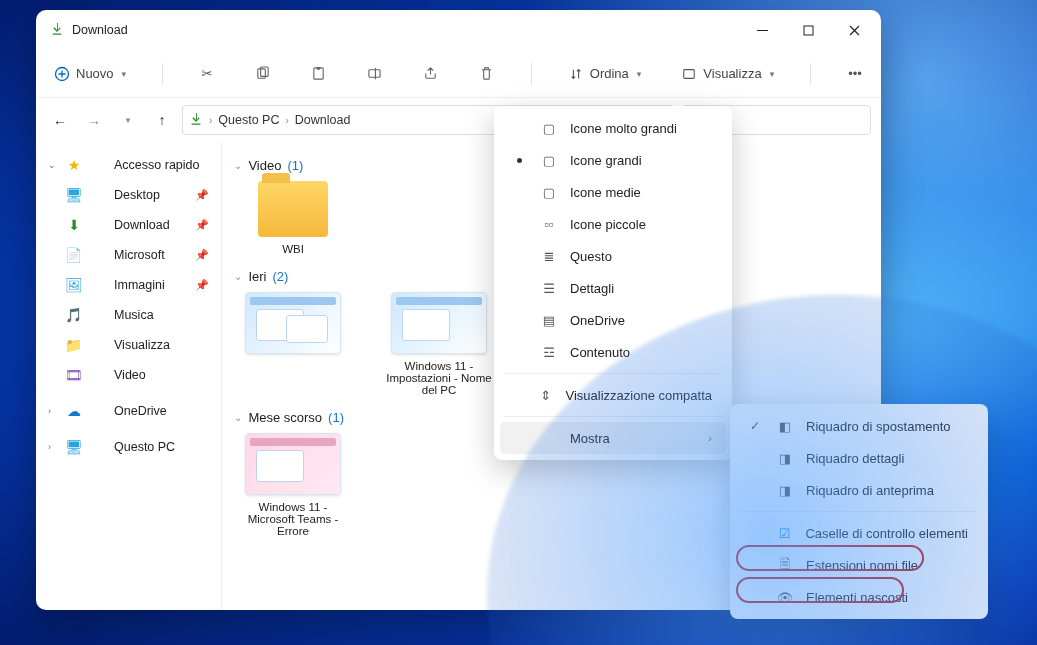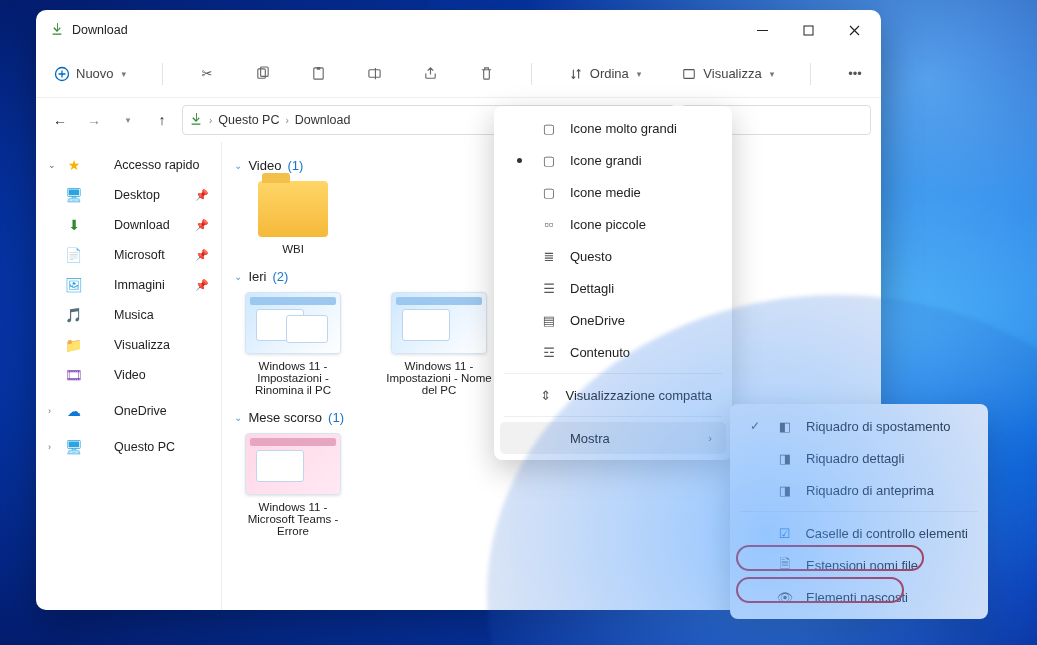--- a/index.html
+++ b/index.html
@@ -310,21 +310,20 @@
         <span>Ieri</span>
         <span class="num">(2)</span>
       </div>
       <div class="items">
         <div class="item">
           <div class="thumb">
               <div class="bar"></div>
               <div class="win"></div>
               <div class="win win2"></div>
             </div>
-          <span>Windows 11 - Impostazioni - Rinomina il PC</span>
         </div>
         <div class="item">
           <div class="thumb">
               <div class="bar"></div>
               <div class="win"></div>
             </div>
           <span>Windows 11 - Impostazioni - Nome del PC</span>
         </div>
       </div>
 

